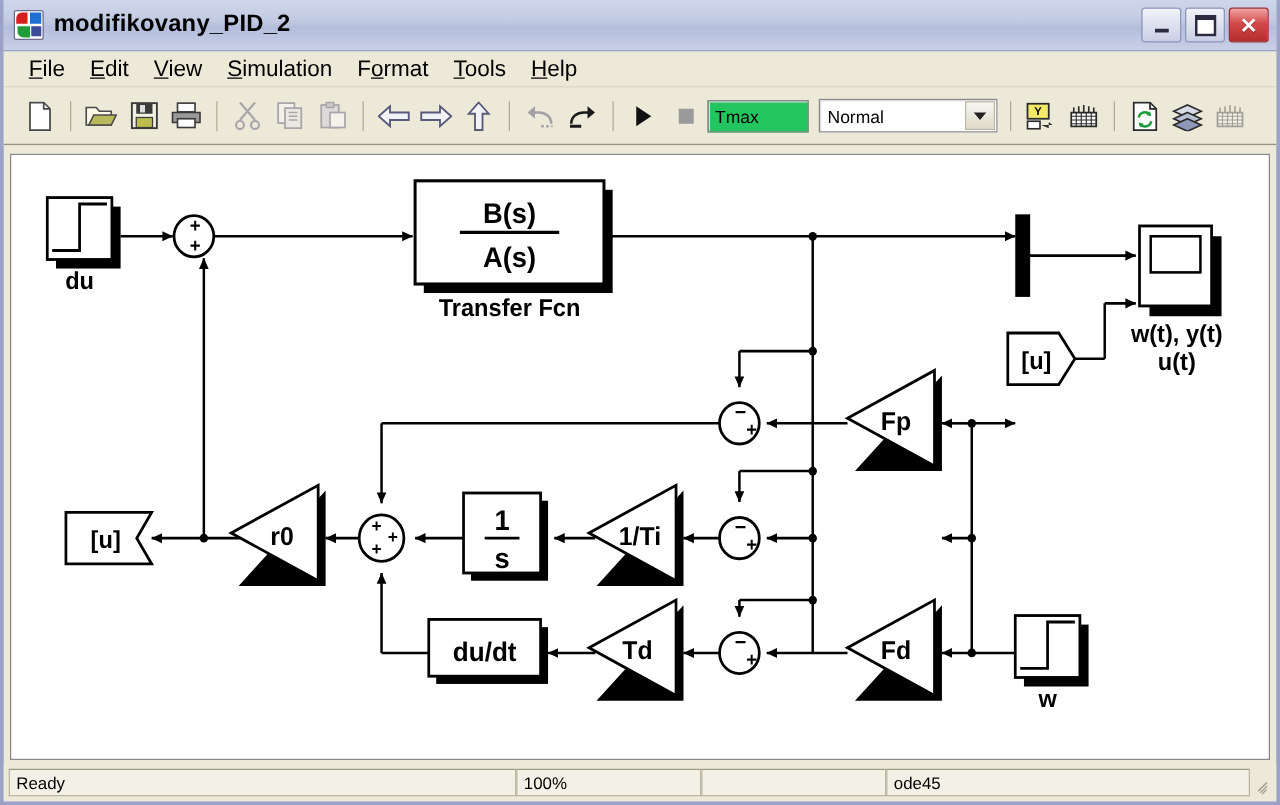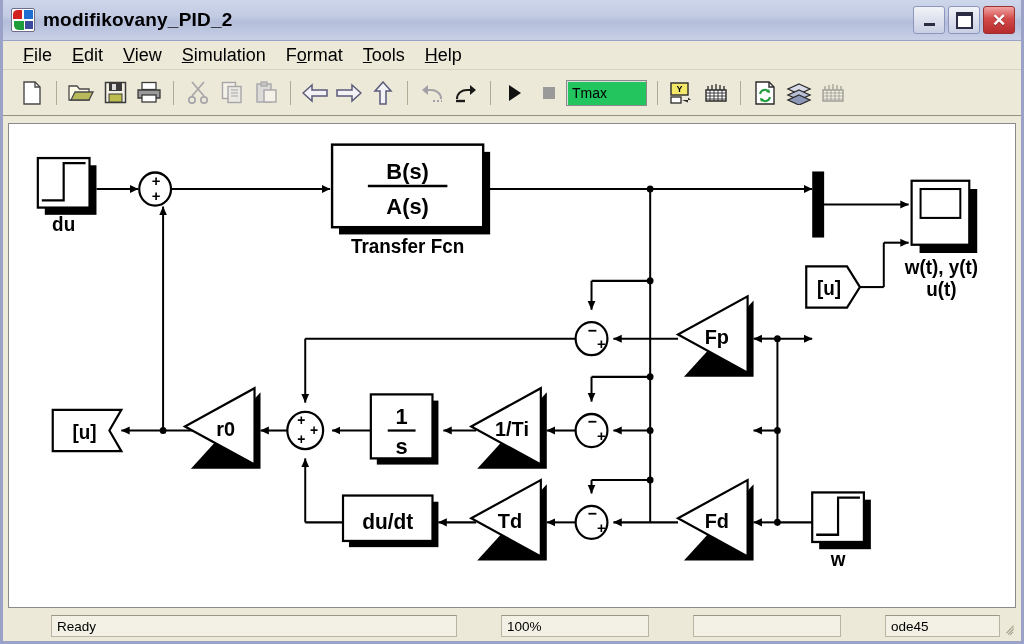--- a/index.html
+++ b/index.html
@@ -58,21 +58,21 @@
   
   .canvas-wrap{flex:1 1 auto;margin:6px 5px 0 5px;background:#fff;
                border:1px solid #8a8a8a;position:relative;overflow:hidden;}
   .canvas{position:absolute;left:0;top:0;width:100%;height:100%;}
 
   
   .statusbar{height:30px;flex:0 0 30px;background:#ece9d8;display:flex;align-items:center;
              padding:0 4px;gap:0;margin-top:3px;}
   .sbpane{height:22px;border:1px solid #b9b5a2;border-top-color:#9c9884;
           background:#f3f1e6;font-size:13.5px;display:flex;align-items:center;
-          padding-left:5px;color:#000;box-sizing:border-box;margin-left:44px;}
+          padding-left:5px;color:#000;box-sizing:border-box;}
   .sb-ready{flex:0 0 406px;}
   .sb-zoom{flex:0 0 148px;text-align:right;}
   .sb-blank{flex:0 0 148px;}
   .sb-time{flex:0 0 148px;}
   .sb-solver{flex:1 1 auto;}
   .grip{width:14px;height:14px;margin-left:3px;position:relative;}
   .grip i{position:absolute;background:#9c9884;height:1px;transform:rotate(-45deg);}
 </style>
 </head>
 <body>
@@ -200,20 +200,26 @@
         </svg>
     </div>
     <div class="tb">
       <svg width="18" height="18" viewBox="0 0 18 18">
           <rect x="3" y="3" width="12" height="12" fill="#9a9a9a"></rect>
         </svg>
     </div>
 
     <div class="tfield">Tmax</div>
 
+    <div class="tsel">
+      <span>Normal</span>
+      <span class="arrowbox">
+          <i></i>
+        </span>
+    </div>
 
     <div class="tsep" style="margin-left:10px;"></div>
     <div class="tb">
       <svg width="26" height="24" viewBox="0 0 26 24">
           <rect x="2" y="2" width="17" height="12" fill="#f5e96a" stroke="#2a2a2a" stroke-width="1.4"></rect>
           <text x="10.5" y="11" font-size="9" font-family="Liberation Sans" text-anchor="middle" font-weight="bold">Y</text>
           <rect x="2" y="16" width="10" height="6" fill="#fff" stroke="#2a2a2a" stroke-width="1.3"></rect>
           <path d="M13 19h9l-3-2.5v5z" fill="#2a2a2a"></path>
         </svg>
     </div>

